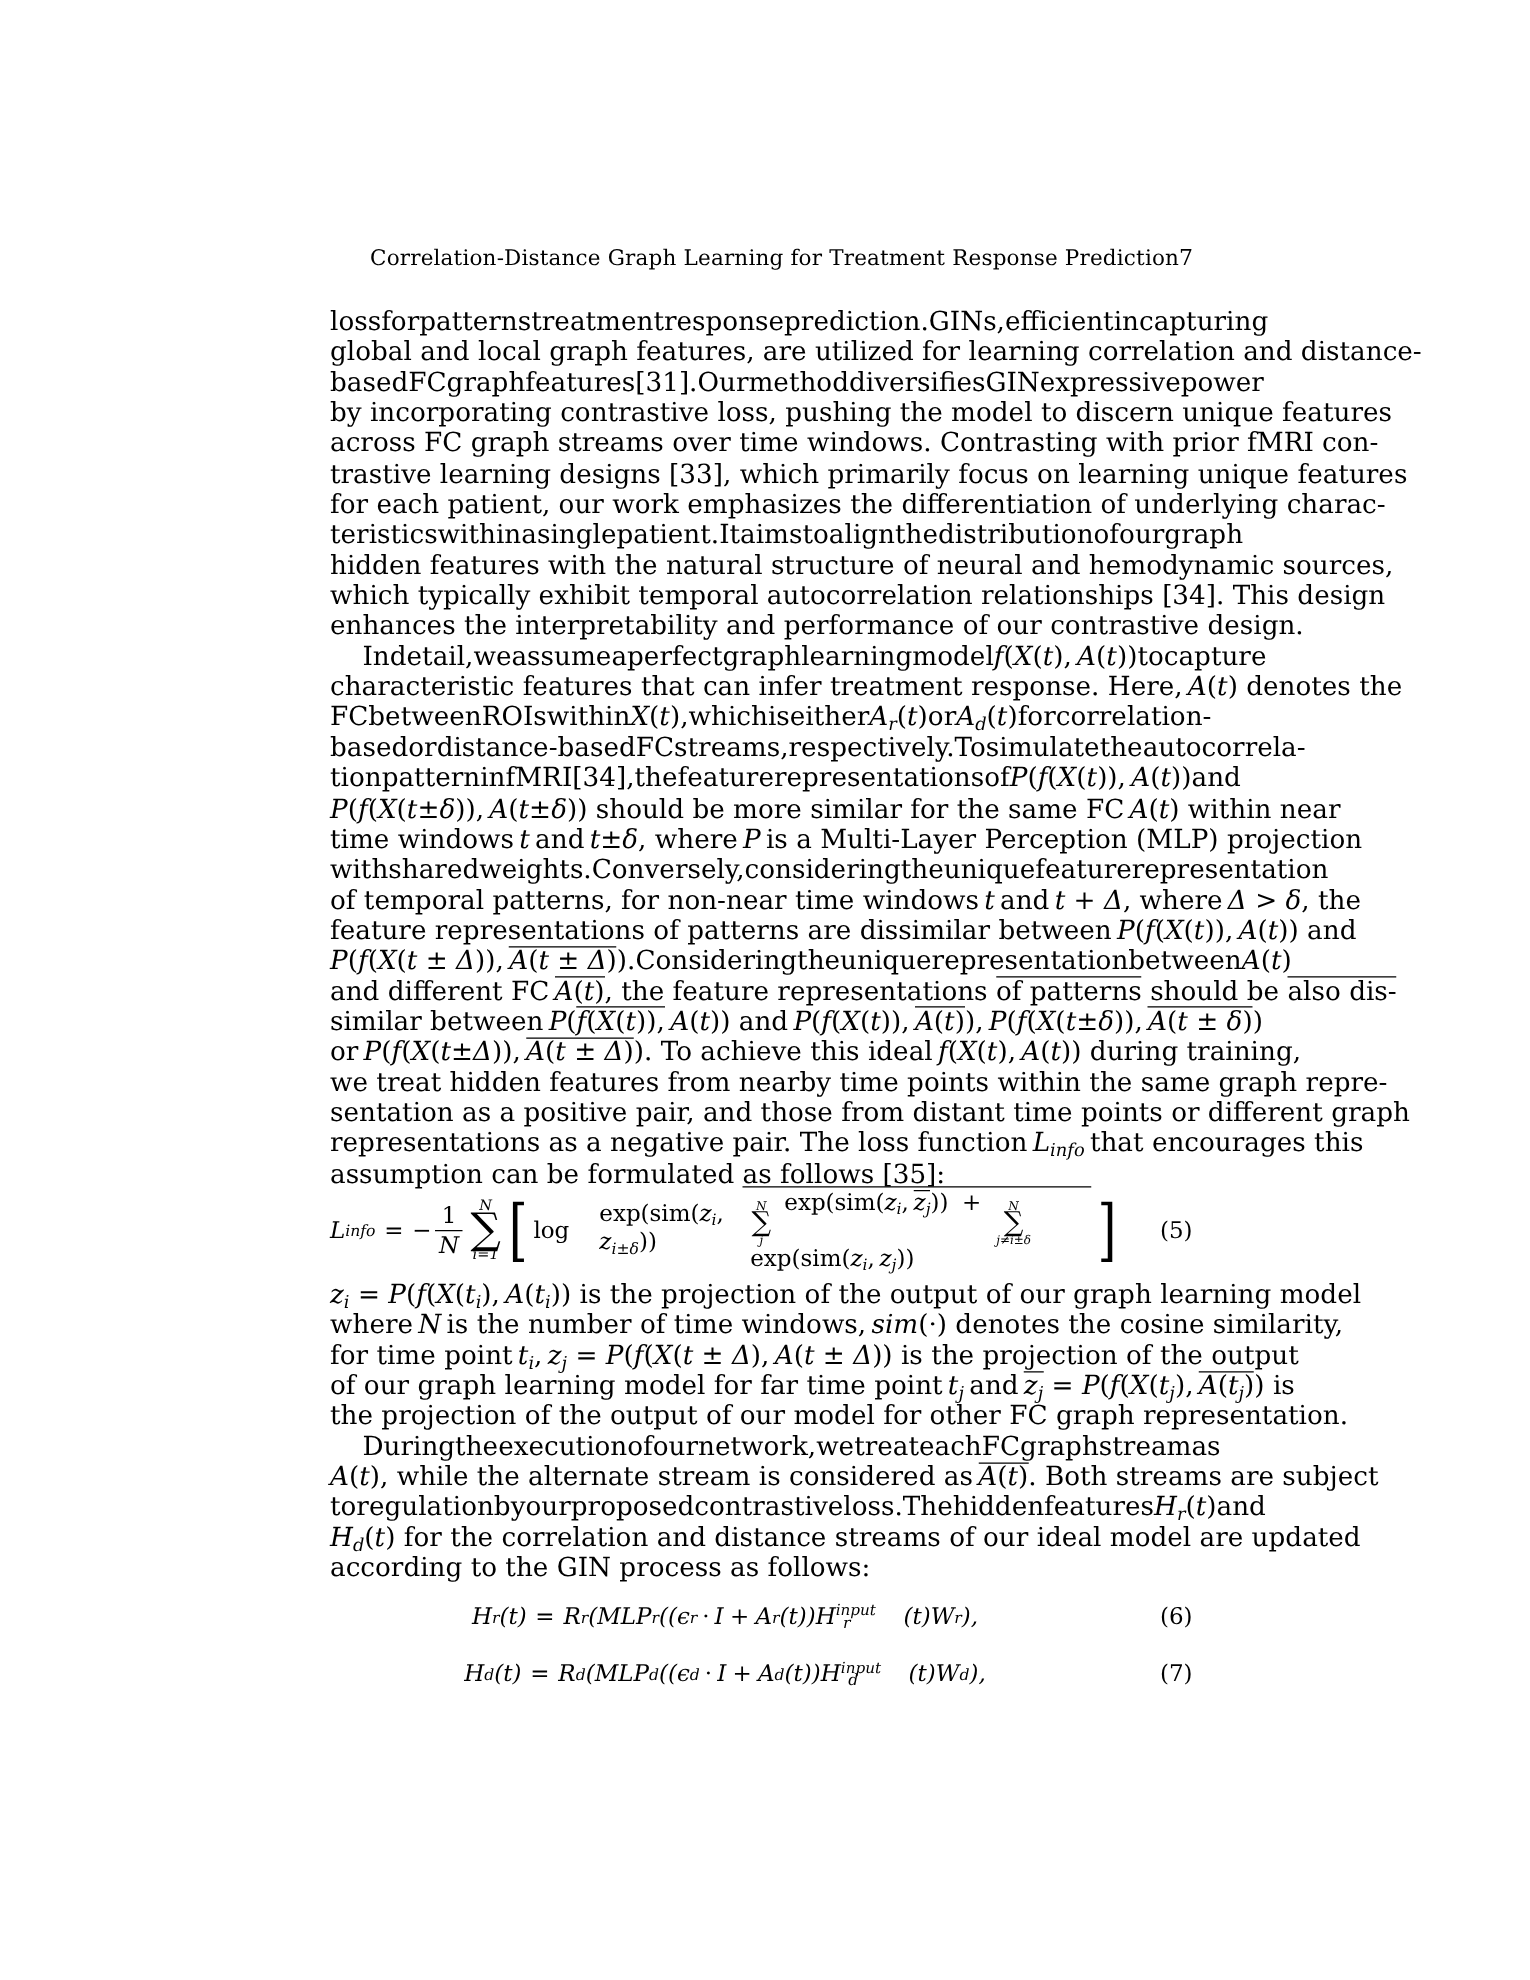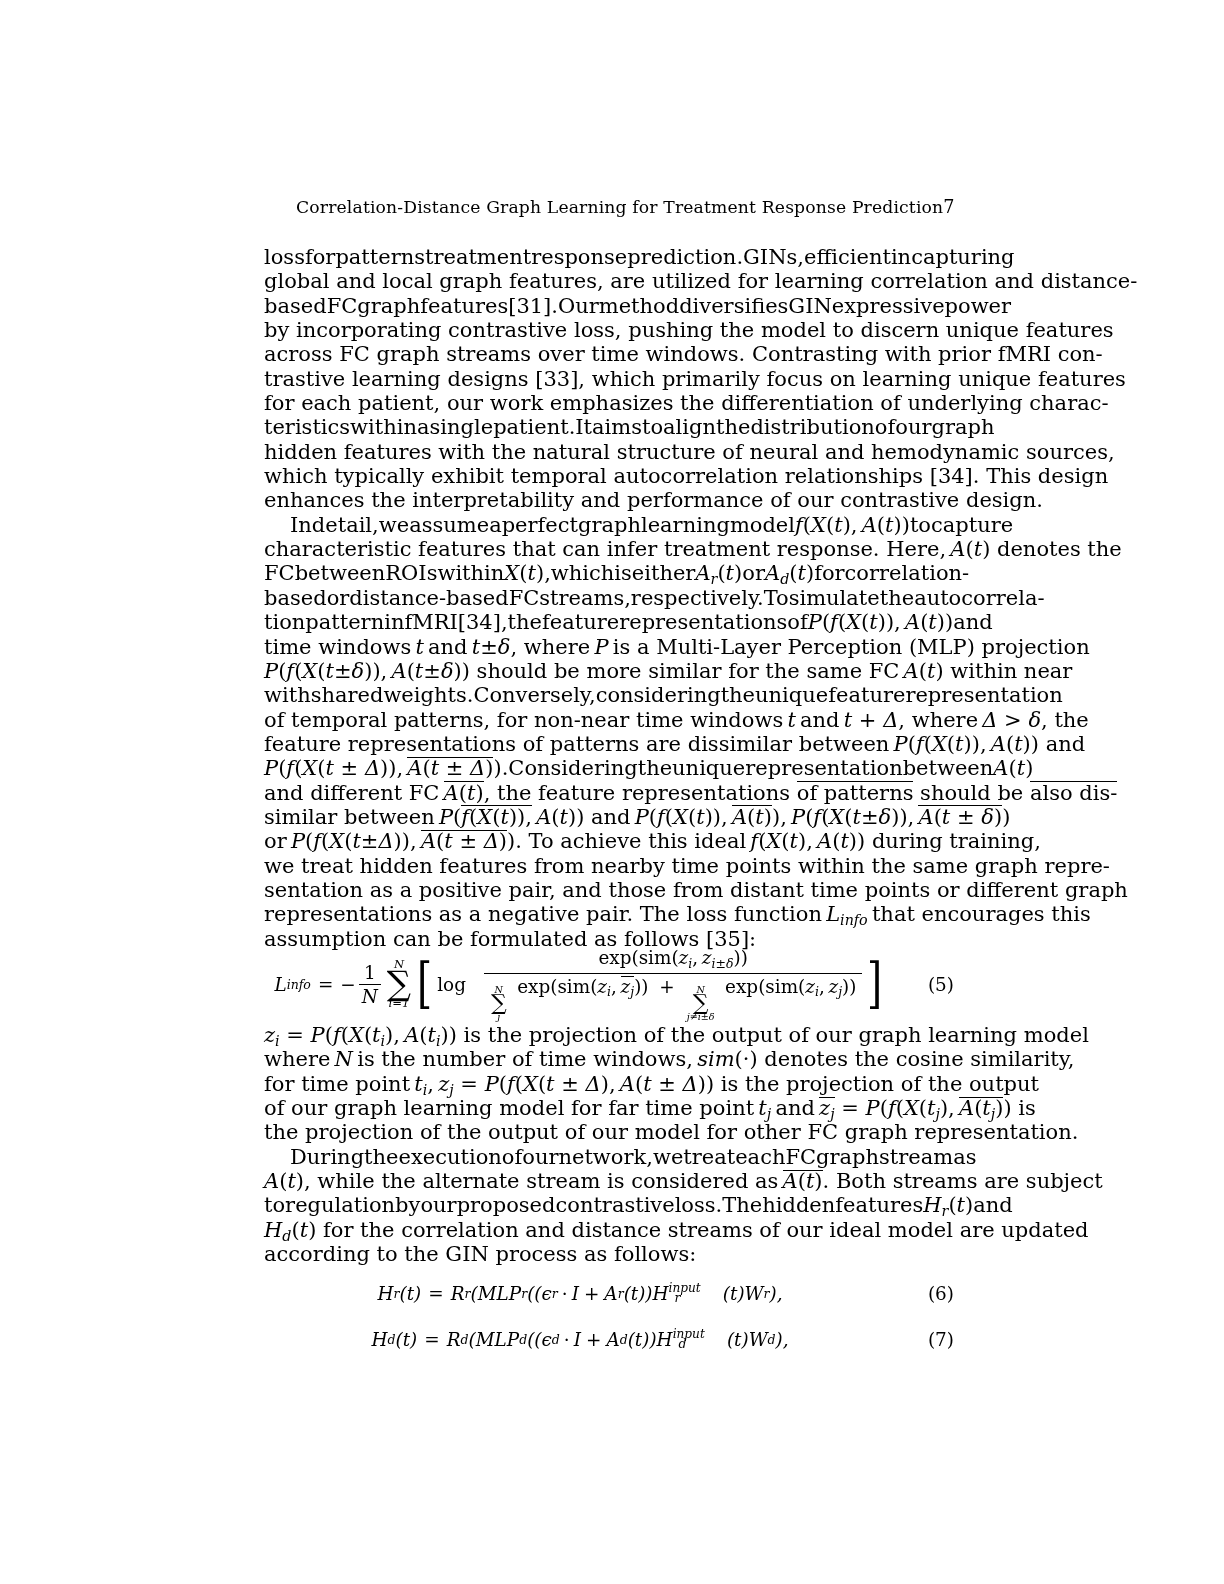--- a/index.html
+++ b/index.html
@@ -105,21 +105,20 @@
   }
   .eqtag {
     flex: 0 0 auto;
     width: 58px;
     text-align: right;
     font-size: 18.4px;
   }
   
   .frac {
     display: inline-flex;
-    flex-direction: column;
     align-items: center;
     vertical-align: middle;
     margin: 0 2px;
   }
   .frac > .num { padding: 0 6px 2px 6px; }
   .frac > .den { padding: 2px 6px 0 6px; border-top: 1.2px solid #000; }
   .fracsm {
     display: inline-flex;
     flex-direction: column;
     align-items: center;
@@ -223,25 +222,25 @@
 
       <div class="ln j">
         <span class="w">based</span><span class="w">or</span><span class="w">distance-based</span><span class="w">FC</span><span class="w">streams,</span><span class="w">respectively.</span><span class="w">To</span><span class="w">simulate</span><span class="w">the</span><span class="w">autocorrela-</span>
       </div>
 
       <div class="ln j">
         <span class="w">tion</span><span class="w">pattern</span><span class="w">in</span><span class="w">fMRI</span><span class="w">[34],</span><span class="w">the</span><span class="w">feature</span><span class="w">representations</span><span class="w">of</span><span class="w"><span class="mi">P</span>(<span class="mi">f</span>(<span class="mi">X</span>(<span class="mi">t</span>)), <span class="mi">A</span>(<span class="mi">t</span>))</span><span class="w">and</span>
       </div>
 
       <div class="ln j">
+        <span class="w"><span class="mi">P</span>(<span class="mi">f</span>(<span class="mi">X</span>(<span class="mi">t</span>±<span class="mi">δ</span>)), <span class="mi">A</span>(<span class="mi">t</span>±<span class="mi">δ</span>)) should be more similar for the same FC <span class="mi">A</span>(<span class="mi">t</span>) within near</span>
+      </div>
+
+      <div class="ln j">
         <span class="w">time windows <span class="mi">t</span> and <span class="mi">t</span>±<span class="mi">δ</span>, where <span class="mi">P</span> is a Multi-Layer Perception (MLP) projection</span>
-      </div>
-
-      <div class="ln j">
-        <span class="w"><span class="mi">P</span>(<span class="mi">f</span>(<span class="mi">X</span>(<span class="mi">t</span>±<span class="mi">δ</span>)), <span class="mi">A</span>(<span class="mi">t</span>±<span class="mi">δ</span>)) should be more similar for the same FC <span class="mi">A</span>(<span class="mi">t</span>) within near</span>
       </div>
 
       <div class="ln j">
         <span class="w">with</span><span class="w">shared</span><span class="w">weights.</span><span class="w">Conversely,</span><span class="w">considering</span><span class="w">the</span><span class="w">unique</span><span class="w">feature</span><span class="w">representation</span>
       </div>
 
       <div class="ln j">
         <span class="w">of temporal patterns, for non-near time windows <span class="mi">t</span> and <span class="mi">t</span> + <span class="mi">Δ</span>, where <span class="mi">Δ</span> &gt; <span class="mi">δ</span>, the</span>
       </div>
 

